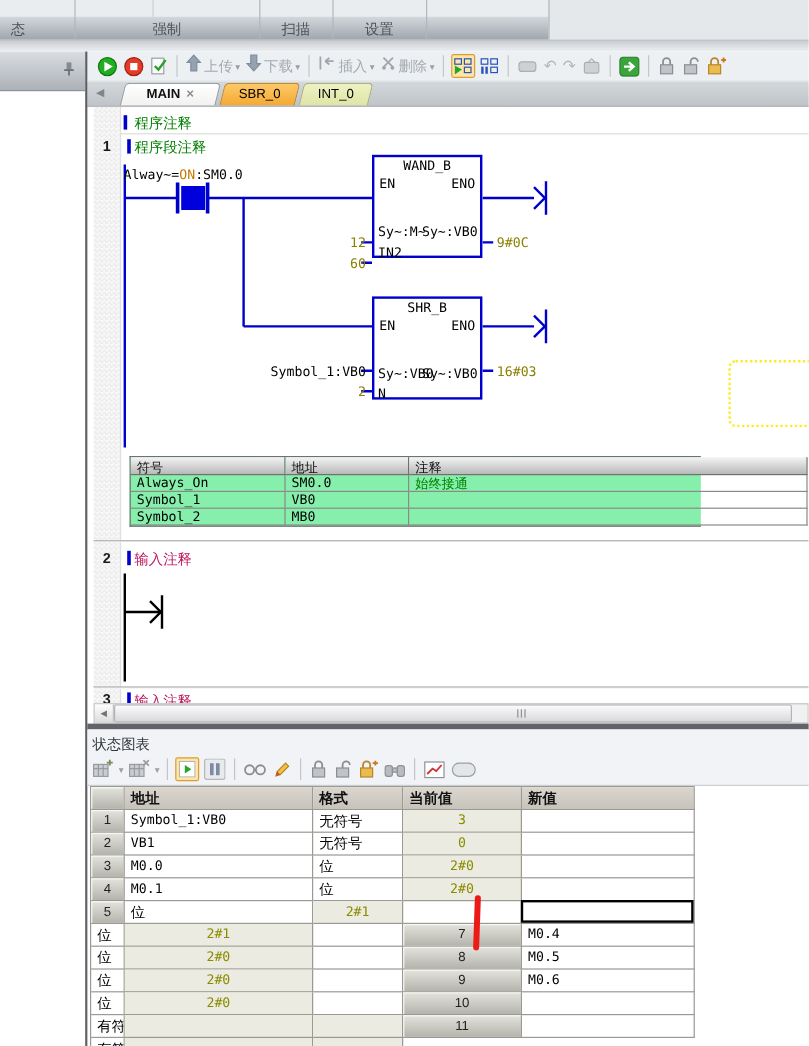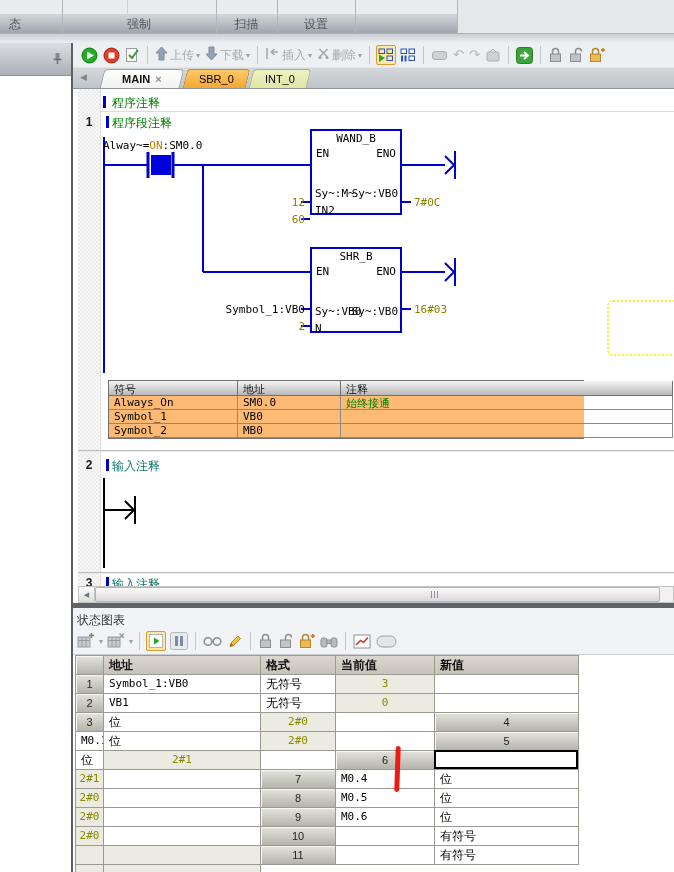--- a/index.html
+++ b/index.html
@@ -51,38 +51,38 @@
 
   
   #editor{left:73px;top:89px;width:601px;height:514px;background:#fff;overflow:hidden}
   #gutter{position:absolute;left:5px;top:0;width:22px;height:497px;
           background-image:conic-gradient(#ececec 25%,#f8f8f8 0 50%,#ececec 0 75%,#f8f8f8 0);
           background-size:4px 4px;border-right:1px solid #e0e0e0}
   .netnum{position:absolute;left:5px;width:22px;text-align:center;
           font:bold 12px "Liberation Sans","DejaVu Sans",sans-serif;color:#1a1a1a}
   .cbar{position:absolute;width:3px;height:12px;background:#0000cc}
   .cmt{position:absolute;font-size:12px;color:#008000;white-space:nowrap}
-  .cmtgray{color:#0f766e}
+  .cmtgray{color:#be185d}
   .sepline{position:absolute;left:27px;width:574px;height:1px;background:#dcdcdc}
   .groove{position:absolute;left:5px;width:596px;height:2px;background:linear-gradient(#a8a8a8,#ffffff)}
 
   #wires{position:absolute;left:0;top:0;width:601px;height:497px;pointer-events:none}
 
   .blk{position:absolute;width:92px;height:86px;border:2px solid #0000cc;background:#fff;
        box-sizing:border-box;font:11px "DejaVu Sans Mono",monospace;color:#000}
   .blk .t{position:absolute;top:1px;left:0;right:0;text-align:center;white-space:nowrap}
   .bio{position:absolute;white-space:nowrap}
   .lad{position:absolute;font:11px "DejaVu Sans Mono",monospace;color:#000;white-space:nowrap}
   .olv{color:#8b8000}
   .orange{color:#c87800}
 
   
   #symtab{position:absolute;left:35px;top:291px;width:476px;display:grid;
           grid-template-columns:129px 103px 332px;border:1px solid #707070;border-right:none;
-          box-sizing:border-box;background:#fdba74}
+          box-sizing:border-box;background:#86efac}
   .sth{height:15px;background:linear-gradient(#f4f4f4,#b9b9b9);border-right:1px solid #707070;
        border-bottom:1px solid #707070;font-size:11px;color:#111;padding:1px 0 0 5px;box-sizing:border-box}
   .std{height:14px;border-right:1px solid #8a8a8a;border-bottom:1px solid #8a8a8a;
        font:11px "DejaVu Sans Mono",monospace;padding:0 0 0 5px;box-sizing:border-box;white-space:nowrap}
   .std.green{color:#008000;font-family:"Liberation Sans","DejaVu Sans",sans-serif}
 
   #net3clip{position:absolute;left:0;top:486px;width:601px;height:11px;overflow:hidden}
 
   
   #hsb{position:absolute;left:5px;top:497px;width:596px;height:17px;background:#f1f1f1;
@@ -325,21 +325,21 @@
 
     <div class="blk" style="left:237px;top:40px">
       <div class="t">WAND_B</div>
       <div class="bio" style="left:4px;top:16px">EN</div>
       <div class="bio" style="right:4px;top:16px">ENO</div>
       <div class="bio" style="left:3px;top:56px">Sy~:M~</div>
       <div class="bio" style="right:2px;top:56px">Sy~:VB0</div>
       <div class="bio" style="left:3px;top:73px">IN2</div>
     </div>
     <div class="lad olv" style="left:132px;top:107px;width:100px;text-align:right">12</div>
-    <div class="lad olv" style="left:341px;top:107px">7#0C</div>
+    <div class="lad olv" style="left:341px;top:107px">9#0C</div>
     <div class="lad olv" style="left:132px;top:124px;width:100px;text-align:right">60</div>
 
     <div class="blk" style="left:237px;top:158px">
       <div class="t">SHR_B</div>
       <div class="bio" style="left:4px;top:16px">EN</div>
       <div class="bio" style="right:4px;top:16px">ENO</div>
       <div class="bio" style="left:3px;top:56px">Sy~:VB0</div>
       <div class="bio" style="right:2px;top:56px">Sy~:VB0</div>
       <div class="bio" style="left:3px;top:73px">N</div>
     </div>
@@ -489,20 +489,21 @@
       <div class="c cur">3</div>
       <div class="c"></div>
 
       <div class="c rn">2</div>
       <div class="c addr">VB1</div>
       <div class="c">无符号</div>
       <div class="c cur">0</div>
       <div class="c"></div>
 
       <div class="c rn">3</div>
+      <div class="c addr">M0.0</div>
       <div class="c">位</div>
       <div class="c cur">2#0</div>
       <div class="c"></div>
 
       <div class="c rn">4</div>
       <div class="c addr">M0.1</div>
       <div class="c">位</div>
       <div class="c cur">2#0</div>
       <div class="c"></div>
 

